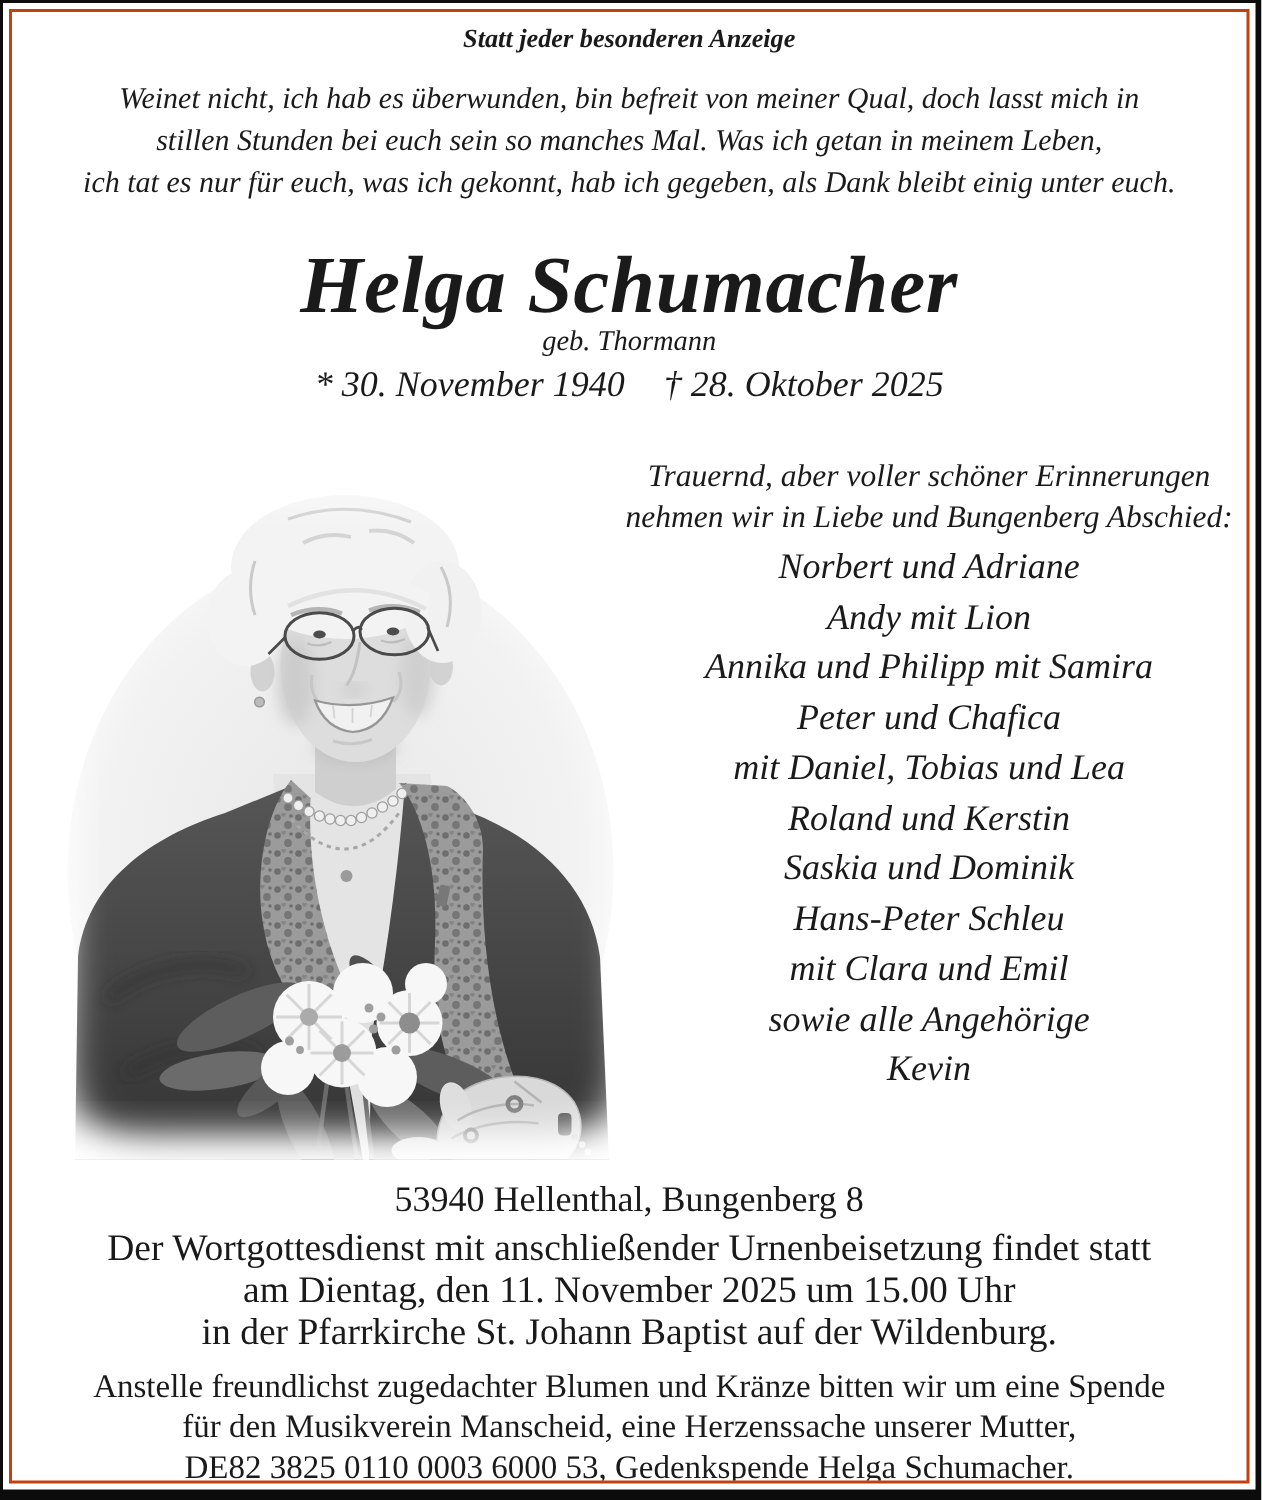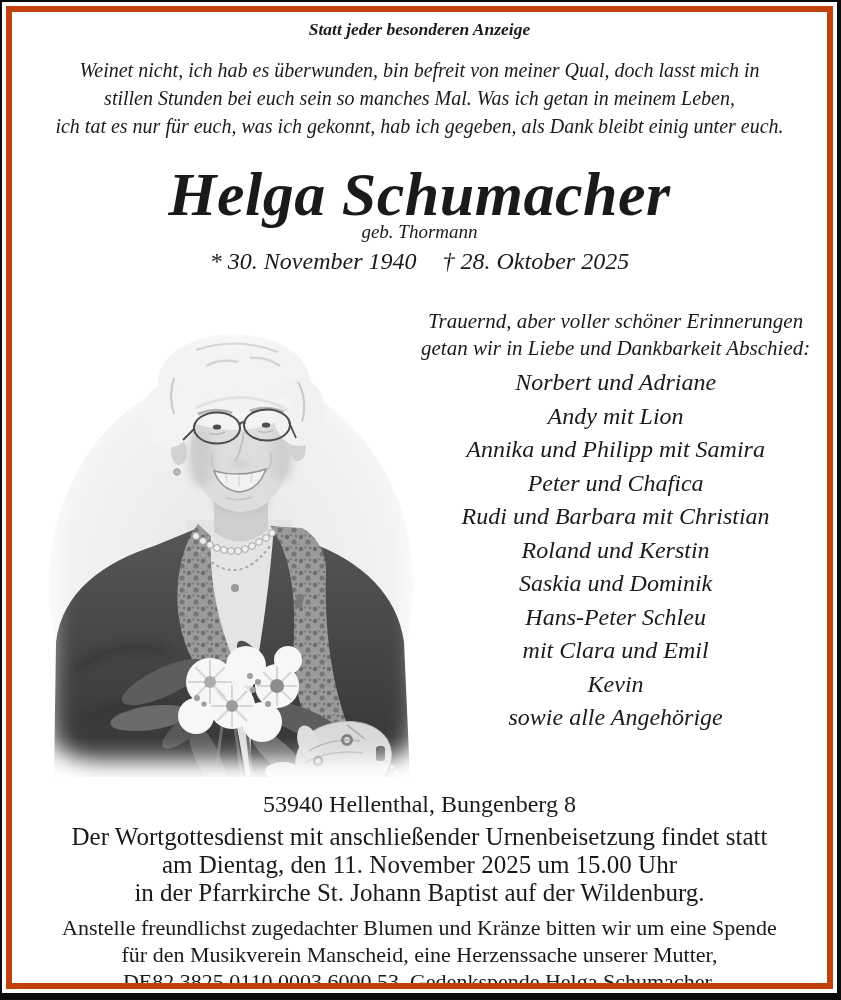--- a/index.html
+++ b/index.html
@@ -10,36 +10,36 @@
   }
   .sheet {
     width: 841px; height: 1000px; box-sizing: border-box;
     background: #ffffff;
     border: 2px solid #0c0c0c;
     border-right-width: 4px;
     border-bottom-width: 7px;
   }
   .inner {
     margin: 4px; height: calc(100% - 8px); box-sizing: border-box;
-    border: 6px solid #c2410c;
+    border: 2px solid #c2410c;
     padding: 6px 8px 0 8px;
     overflow: hidden;
   }
 
   .preline {
     font-size: 17.5px; font-weight: 700; line-height: 22px;
     text-align: center; font-style: italic;
   }
   .poem {
     margin-top: 16px; text-align: center; font-style: italic;
     font-size: 20px; line-height: 28px; white-space: nowrap;
   }
   .name-block { text-align: center; font-style: italic; }
   .deceased-name {
-    margin-top: 28px; font-size: 62px; line-height: 52px; font-weight: 600;
+    margin-top: 28px; font-size: 54px; line-height: 52px; font-weight: 600;
     letter-spacing: 0.5px;
   }
   .maiden { font-size: 19px; line-height: 24px; font-style: italic; }
   .dates { font-size: 24px; line-height: 30px; margin-top: 2px; white-space: nowrap; }
   .dates .sep { display: inline-block; width: 26px; }
 
   .middle { display: flex; margin-top: 24px; }
   .photo-wrap { flex: 0 0 auto; margin-left: 26px; margin-top: 30px; width: 375px; height: 447px; }
   .right-col { flex: 1 1 auto; padding-right: 50px; text-align: center; font-style: italic; }
   .intro { margin-top: 8px; font-size: 21px; line-height: 27px; white-space: nowrap; }
@@ -224,34 +224,34 @@
             </g>
 
           <rect x="-34" y="-34" width="443" height="515" rx="95" fill="none" stroke="#ffffff" stroke-width="72" filter="url(#soft2)"></rect>
           <rect x="-10" y="432" width="395" height="40" fill="#ffffff" filter="url(#soft2)"></rect>
         </svg>
       </div>
 
       <div class="right-col">
         <div class="intro">
           <div>Trauernd, aber voller schöner Erinnerungen</div>
-          <div>getan wir in Liebe und Dankbarkeit Abschied:</div>
+          <div>nehmen wir in Liebe und Bungenberg Abschied:</div>
         </div>
         <div class="mourners">
           <div>Norbert und Adriane</div>
           <div>Andy mit Lion</div>
           <div>Annika und Philipp mit Samira</div>
           <div>Peter und Chafica</div>
-          <div>Rudi und Barbara mit Christian</div>
+          <div>mit Daniel, Tobias und Lea</div>
           <div>Roland und Kerstin</div>
           <div>Saskia und Dominik</div>
           <div>Hans-Peter Schleu</div>
           <div>mit Clara und Emil</div>
+          <div>sowie alle Angehörige</div>
           <div>Kevin</div>
-          <div>sowie alle Angehörige</div>
         </div>
       </div>
     </div>
 
     <div class="bottom">
       <div class="address">53940 Hellenthal, Bungenberg 8</div>
       <div class="service">
         <div>Der Wortgottesdienst mit anschließender Urnenbeisetzung findet statt</div>
         <div>am Dientag, den 11. November 2025 um 15.00 Uhr</div>
         <div>in der Pfarrkirche St. Johann Baptist auf der Wildenburg.</div>

